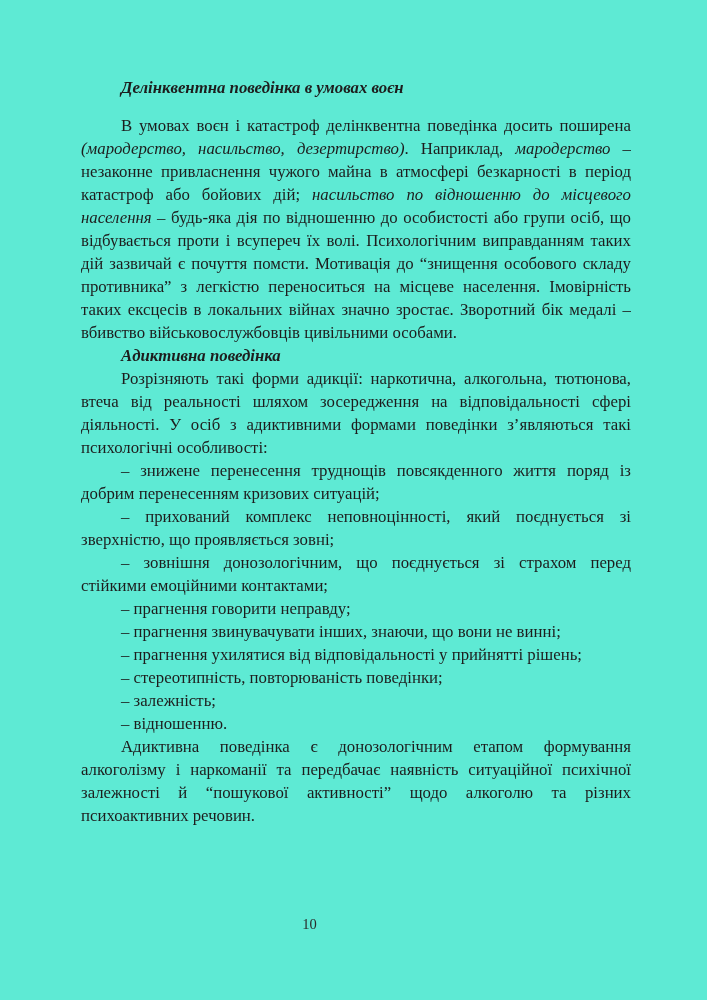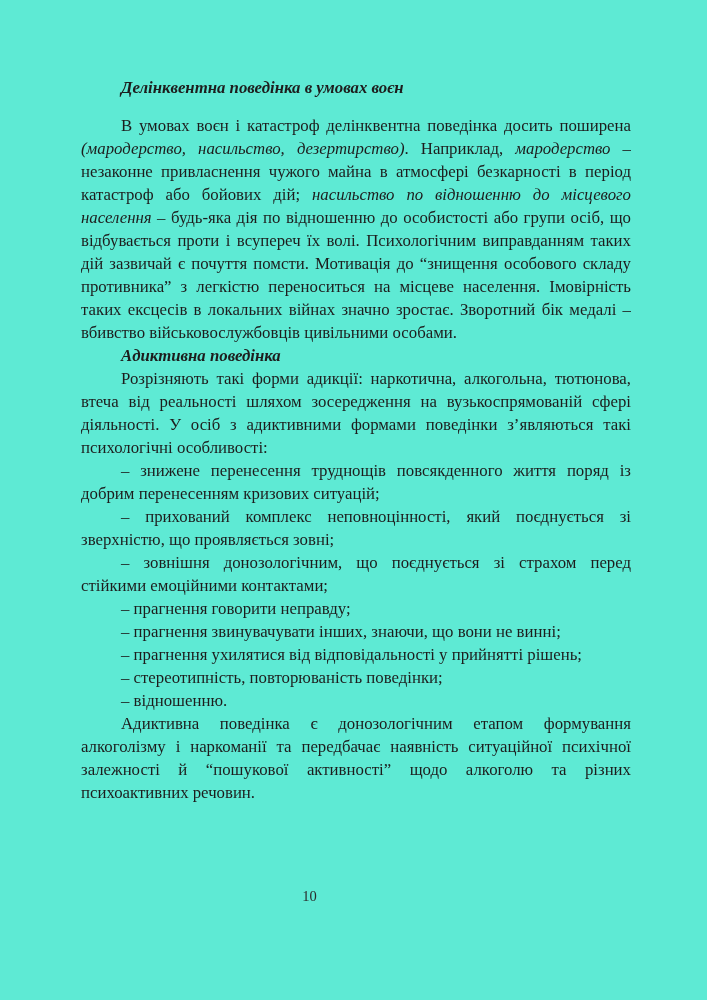--- a/index.html
+++ b/index.html
@@ -26,49 +26,50 @@
   .text-block p { margin: 0; padding: 0; text-indent: 40px; }
   .heading {
     font-weight: bold;
     font-style: italic;
     text-align: left;
   }
   .heading-top { margin-bottom: 15px !important; }
   .it { font-style: italic; }
   .page-number {
     position: absolute;
-    top: 888px;
+    top: 916px;
     left: 0;
     width: 619px;
     text-align: center;
     font-size: 14.5px;
     color: #2a2a2a;
   }
 </style>
 </head>
 <body>
 
 <div class="page">
   <div class="text-block">
 
     <p class="heading heading-top">Делінквентна поведінка в умовах воєн</p>
 
     <p><span>В умовах воєн і катастроф делінквентна поведінка досить поширена </span><span class="it">(мародерство, насильство, дезертирство)</span><span>. Наприклад, </span><span class="it">мародерство</span><span> – незаконне привласнення чужого майна в атмосфері безкарності в період катастроф або бойових дій; </span><span class="it">насильство по відношенню до місцевого населення</span><span> – будь-яка дія по відношенню до особистості або групи осіб, що відбувається проти і всупереч їх волі. Психологічним виправданням таких дій зазвичай є почуття помсти. Мотивація до “знищення особового складу противника” з легкістю переноситься на місцеве населення. Імовірність таких ексцесів в локальних війнах значно зростає. Зворотний бік медалі – вбивство військовослужбовців цивільними особами.</span></p>
 
     <p class="heading">Адиктивна поведінка</p>
 
-    <p>Розрізняють такі форми адикції: наркотична, алкогольна, тютюнова, втеча від реальності шляхом зосередження на вузькоспрямованій сфері діяльності. У осіб з адиктивними формами поведінки з’являються такі психологічні особливості:</p>
+    <p>Розрізняють такі форми адикції: наркотична, алкогольна, тютюнова, втеча від реальності шляхом зосередження на відповідальності сфері діяльності. У осіб з адиктивними формами поведінки з’являються такі психологічні особливості:</p>
 
     <p>– знижене перенесення труднощів повсякденного життя поряд із добрим перенесенням кризових ситуацій;</p>
     <p>– прихований комплекс неповноцінності, який поєднується зі зверхністю, що проявляється зовні;</p>
     <p>– зовнішня донозологічним, що поєднується зі страхом перед стійкими емоційними контактами;</p>
     <p>– прагнення говорити неправду;</p>
     <p>– прагнення звинувачувати інших, знаючи, що вони не винні;</p>
     <p>– прагнення ухилятися від відповідальності у прийнятті рішень;</p>
     <p>– стереотипність, повторюваність поведінки;</p>
+    <p>– залежність;</p>
     <p>– відношенню.</p>
 
     <p>Адиктивна поведінка є донозологічним етапом формування алкоголізму і наркоманії та передбачає наявність ситуаційної психічної залежності й “пошукової активності” щодо алкоголю та різних психоактивних речовин.</p>
 
   </div>
 
   <div class="page-number">10</div>
 </div>
 
 </body></html>

